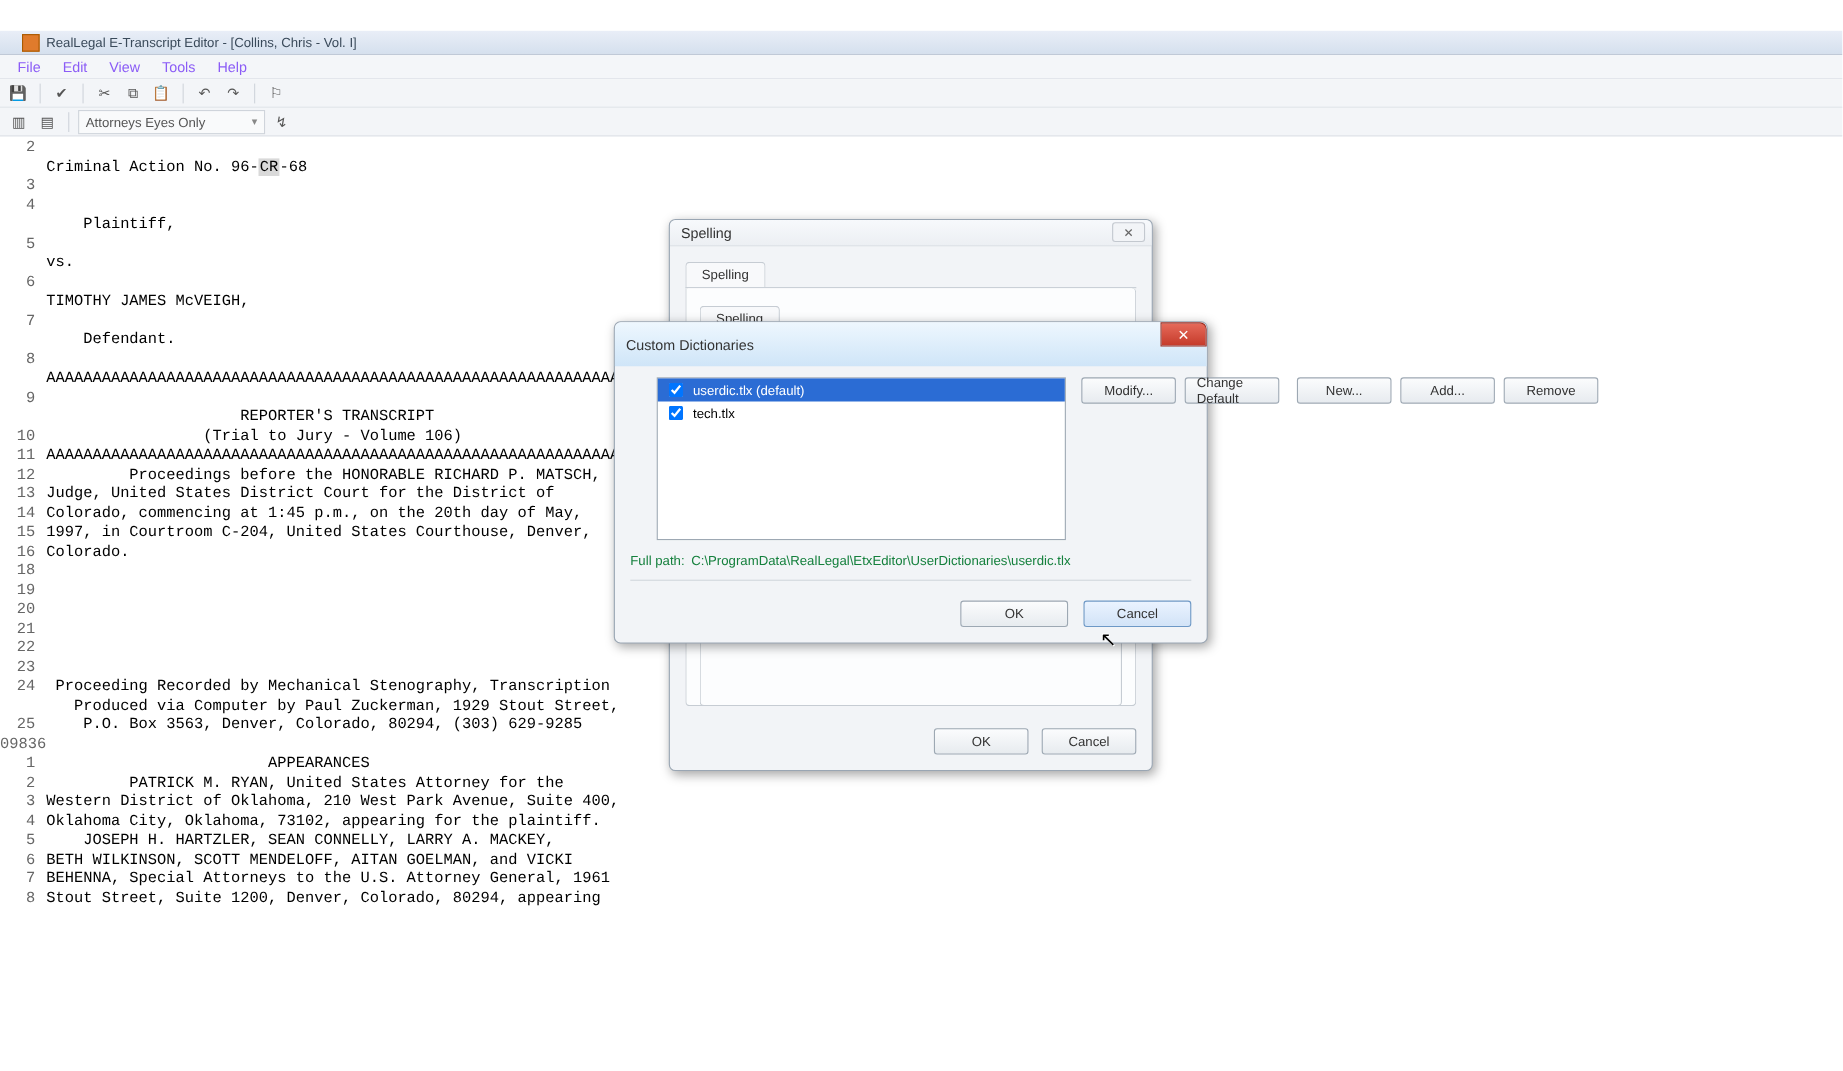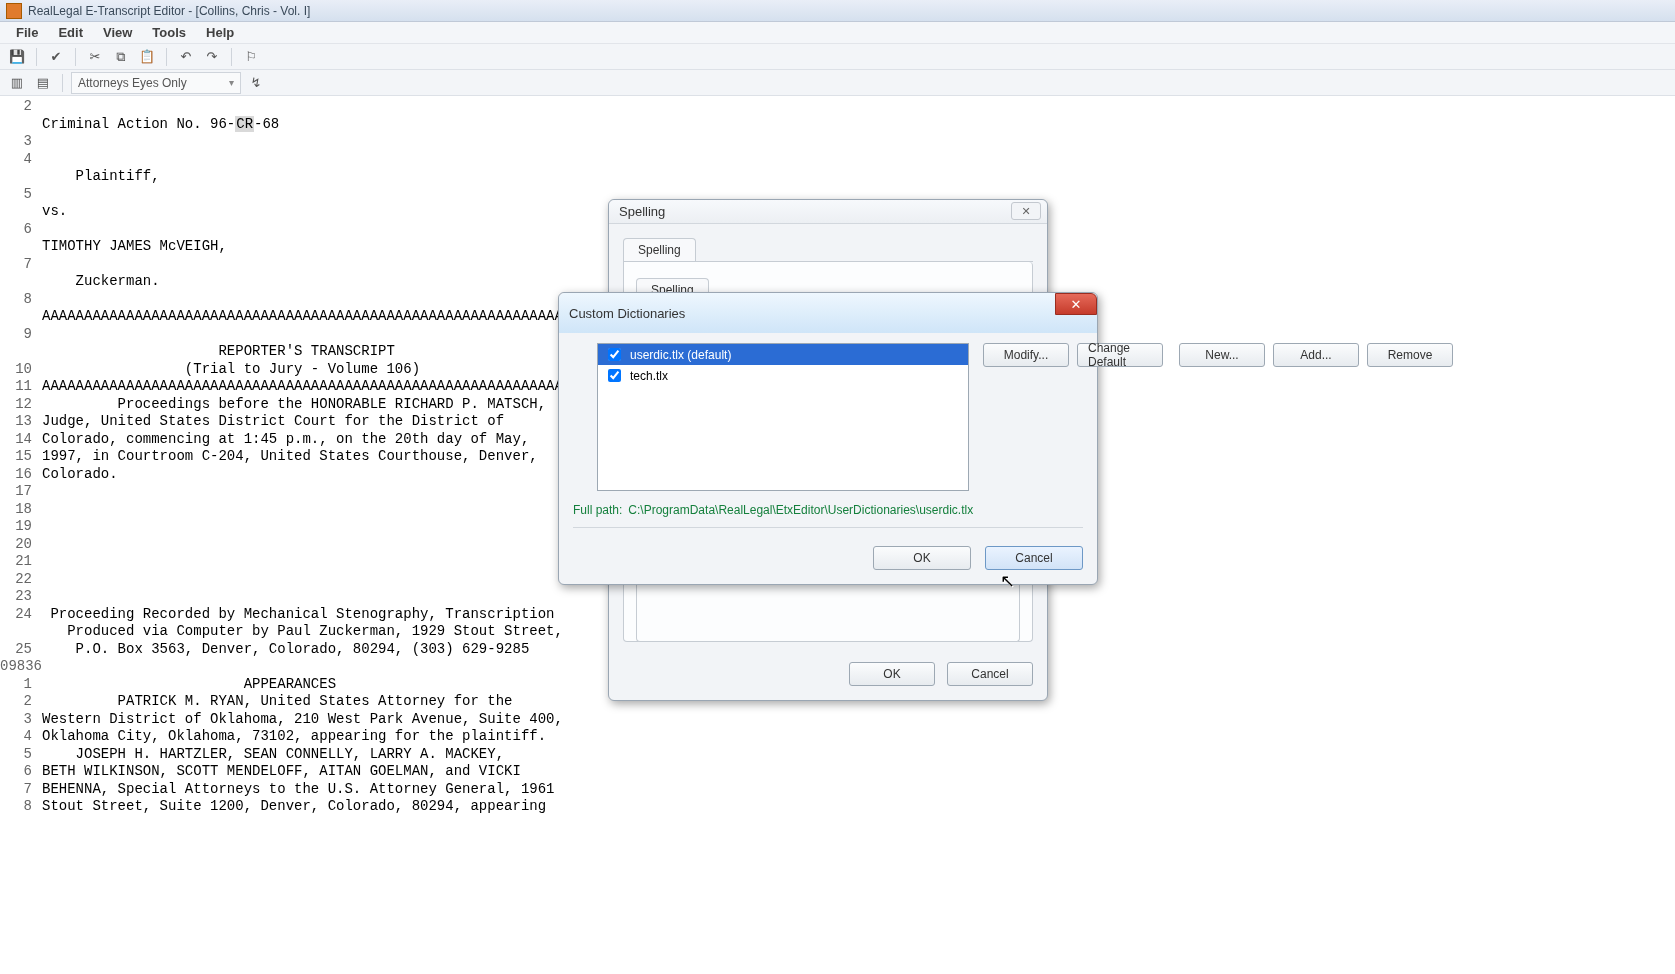--- a/index.html
+++ b/index.html
@@ -1,21 +1,21 @@
 <!DOCTYPE html>
 <html><head>
 <meta charset="utf-8">
 <style>
   * { box-sizing: border-box; }
   body { margin:0; font-family:"Segoe UI",Tahoma,sans-serif; font-size:13px; background:#fff; color:#000; position:relative; width:1675px; height:974px; overflow:hidden;}
-  .title-bar { height:22px; background:linear-gradient(#e9eef7,#d5e0ee); display:flex; align-items:center; padding:0 6px; border-bottom:1px solid #c0c9d7; }
+  .title-bar { height:22px; background:linear-gradient(#e9eef7,#d5e0ee); display:flex; align-items:center; padding:0 20px; border-bottom:1px solid #c0c9d7;margin-top:28px; }
   .title-bar .app-icon { width:16px; height:16px; background:#e07b2c; border:1px solid #a85a00; margin-right:6px;}
   .title-bar .title { color:#3a4a5a; font-size:12px; }
   .menu-bar { height:22px; background:#f4f6f9; display:flex; align-items:center; padding:0 6px; border-bottom:1px solid #e2e5ea;}
-  .menu-bar .menu-item { padding:2px 10px; color:#404040;font-weight:bold; }
+  .menu-bar .menu-item { padding:2px 10px; color:#8b5cf6; }
   .toolbar { height:26px; background:#f3f5f8; border-bottom:1px solid #dde1e7; display:flex; align-items:center; padding:0 6px; gap:4px;}
   .toolbar2 { height:26px; background:#f3f5f8; border-bottom:1px solid #dde1e7; display:flex; align-items:center; padding:0 6px; gap:4px;}
   .tool-btn { width:22px; height:22px; display:flex; align-items:center; justify-content:center; color:#555;}
   .tool-sep { width:1px; height:18px; background:#cfd4db; margin:0 4px; }
   .combo { height:22px; width:170px; display:flex; align-items:center; padding:0 6px; border:1px solid #cfd4db; background:#f9fafb; color:#555; font-size:12px; justify-content:space-between;}
   .combo .chev { color:#888; font-size:10px; }
   .editor { font-family:Consolas,"Courier New",monospace; font-size:14px; line-height:17.5px; padding-top:2px; position:relative; }
   .editor .line { display:flex; white-space:pre; }
   .editor .num { width:42px; text-align:right; padding-right:10px; color:#666; user-select:none; }
   .editor .txt { }
@@ -95,33 +95,32 @@
     <div class="line"><span class="num">2</span><span class="txt"></span></div>
     <div class="line"><span class="num"></span><span class="txt">Criminal Action No. 96-<span class="hl">CR</span>-68</span></div>
     <div class="line"><span class="num">3</span><span class="txt"></span></div>
     <div class="line"><span class="num">4</span><span class="txt"></span></div>
     <div class="line"><span class="num"></span><span class="txt">    Plaintiff,</span></div>
     <div class="line"><span class="num">5</span><span class="txt"></span></div>
     <div class="line"><span class="num"></span><span class="txt">vs.</span></div>
     <div class="line"><span class="num">6</span><span class="txt"></span></div>
     <div class="line"><span class="num"></span><span class="txt">TIMOTHY JAMES McVEIGH,</span></div>
     <div class="line"><span class="num">7</span><span class="txt"></span></div>
-    <div class="line"><span class="num"></span><span class="txt">    Zuckerman.</span></div>
+    <div class="line"><span class="num"></span><span class="txt">    Defendant.</span></div>
     <div class="line"><span class="num">8</span><span class="txt"></span></div>
     <div class="line"><span class="num"></span><span class="txt">AAAAAAAAAAAAAAAAAAAAAAAAAAAAAAAAAAAAAAAAAAAAAAAAAAAAAAAAAAAAAAAAA</span></div>
     <div class="line"><span class="num">9</span><span class="txt"></span></div>
     <div class="line"><span class="num"></span><span class="txt">                     REPORTER'S TRANSCRIPT</span></div>
     <div class="line"><span class="num">10</span><span class="txt">                 (Trial to Jury - Volume 106)</span></div>
     <div class="line"><span class="num">11</span><span class="txt">AAAAAAAAAAAAAAAAAAAAAAAAAAAAAAAAAAAAAAAAAAAAAAAAAAAAAAAAAAAAAAAAA</span></div>
     <div class="line"><span class="num">12</span><span class="txt">         Proceedings before the HONORABLE RICHARD P. MATSCH,</span></div>
     <div class="line"><span class="num">13</span><span class="txt">Judge, United States District Court for the District of</span></div>
     <div class="line"><span class="num">14</span><span class="txt">Colorado, commencing at 1:45 p.m., on the 20th day of May,</span></div>
     <div class="line"><span class="num">15</span><span class="txt">1997, in Courtroom C-204, United States Courthouse, Denver,</span></div>
     <div class="line"><span class="num">16</span><span class="txt">Colorado.</span></div>
-    <div class="line"><span class="num">17</span><span class="txt"></span></div>
     <div class="line"><span class="num">18</span><span class="txt"></span></div>
     <div class="line"><span class="num">19</span><span class="txt"></span></div>
     <div class="line"><span class="num">20</span><span class="txt"></span></div>
     <div class="line"><span class="num">21</span><span class="txt"></span></div>
     <div class="line"><span class="num">22</span><span class="txt"></span></div>
     <div class="line"><span class="num">23</span><span class="txt"></span></div>
     <div class="line"><span class="num">24</span><span class="txt"> Proceeding Recorded by Mechanical Stenography, Transcription</span></div>
     <div class="line"><span class="num"></span><span class="txt">   Produced via Computer by Paul Zuckerman, 1929 Stout Street,</span></div>
     <div class="line"><span class="num">25</span><span class="txt">    P.O. Box 3563, Denver, Colorado, 80294, (303) 629-9285</span></div>
     <div class="line"><span class="num">09836</span><span class="txt"></span></div>

